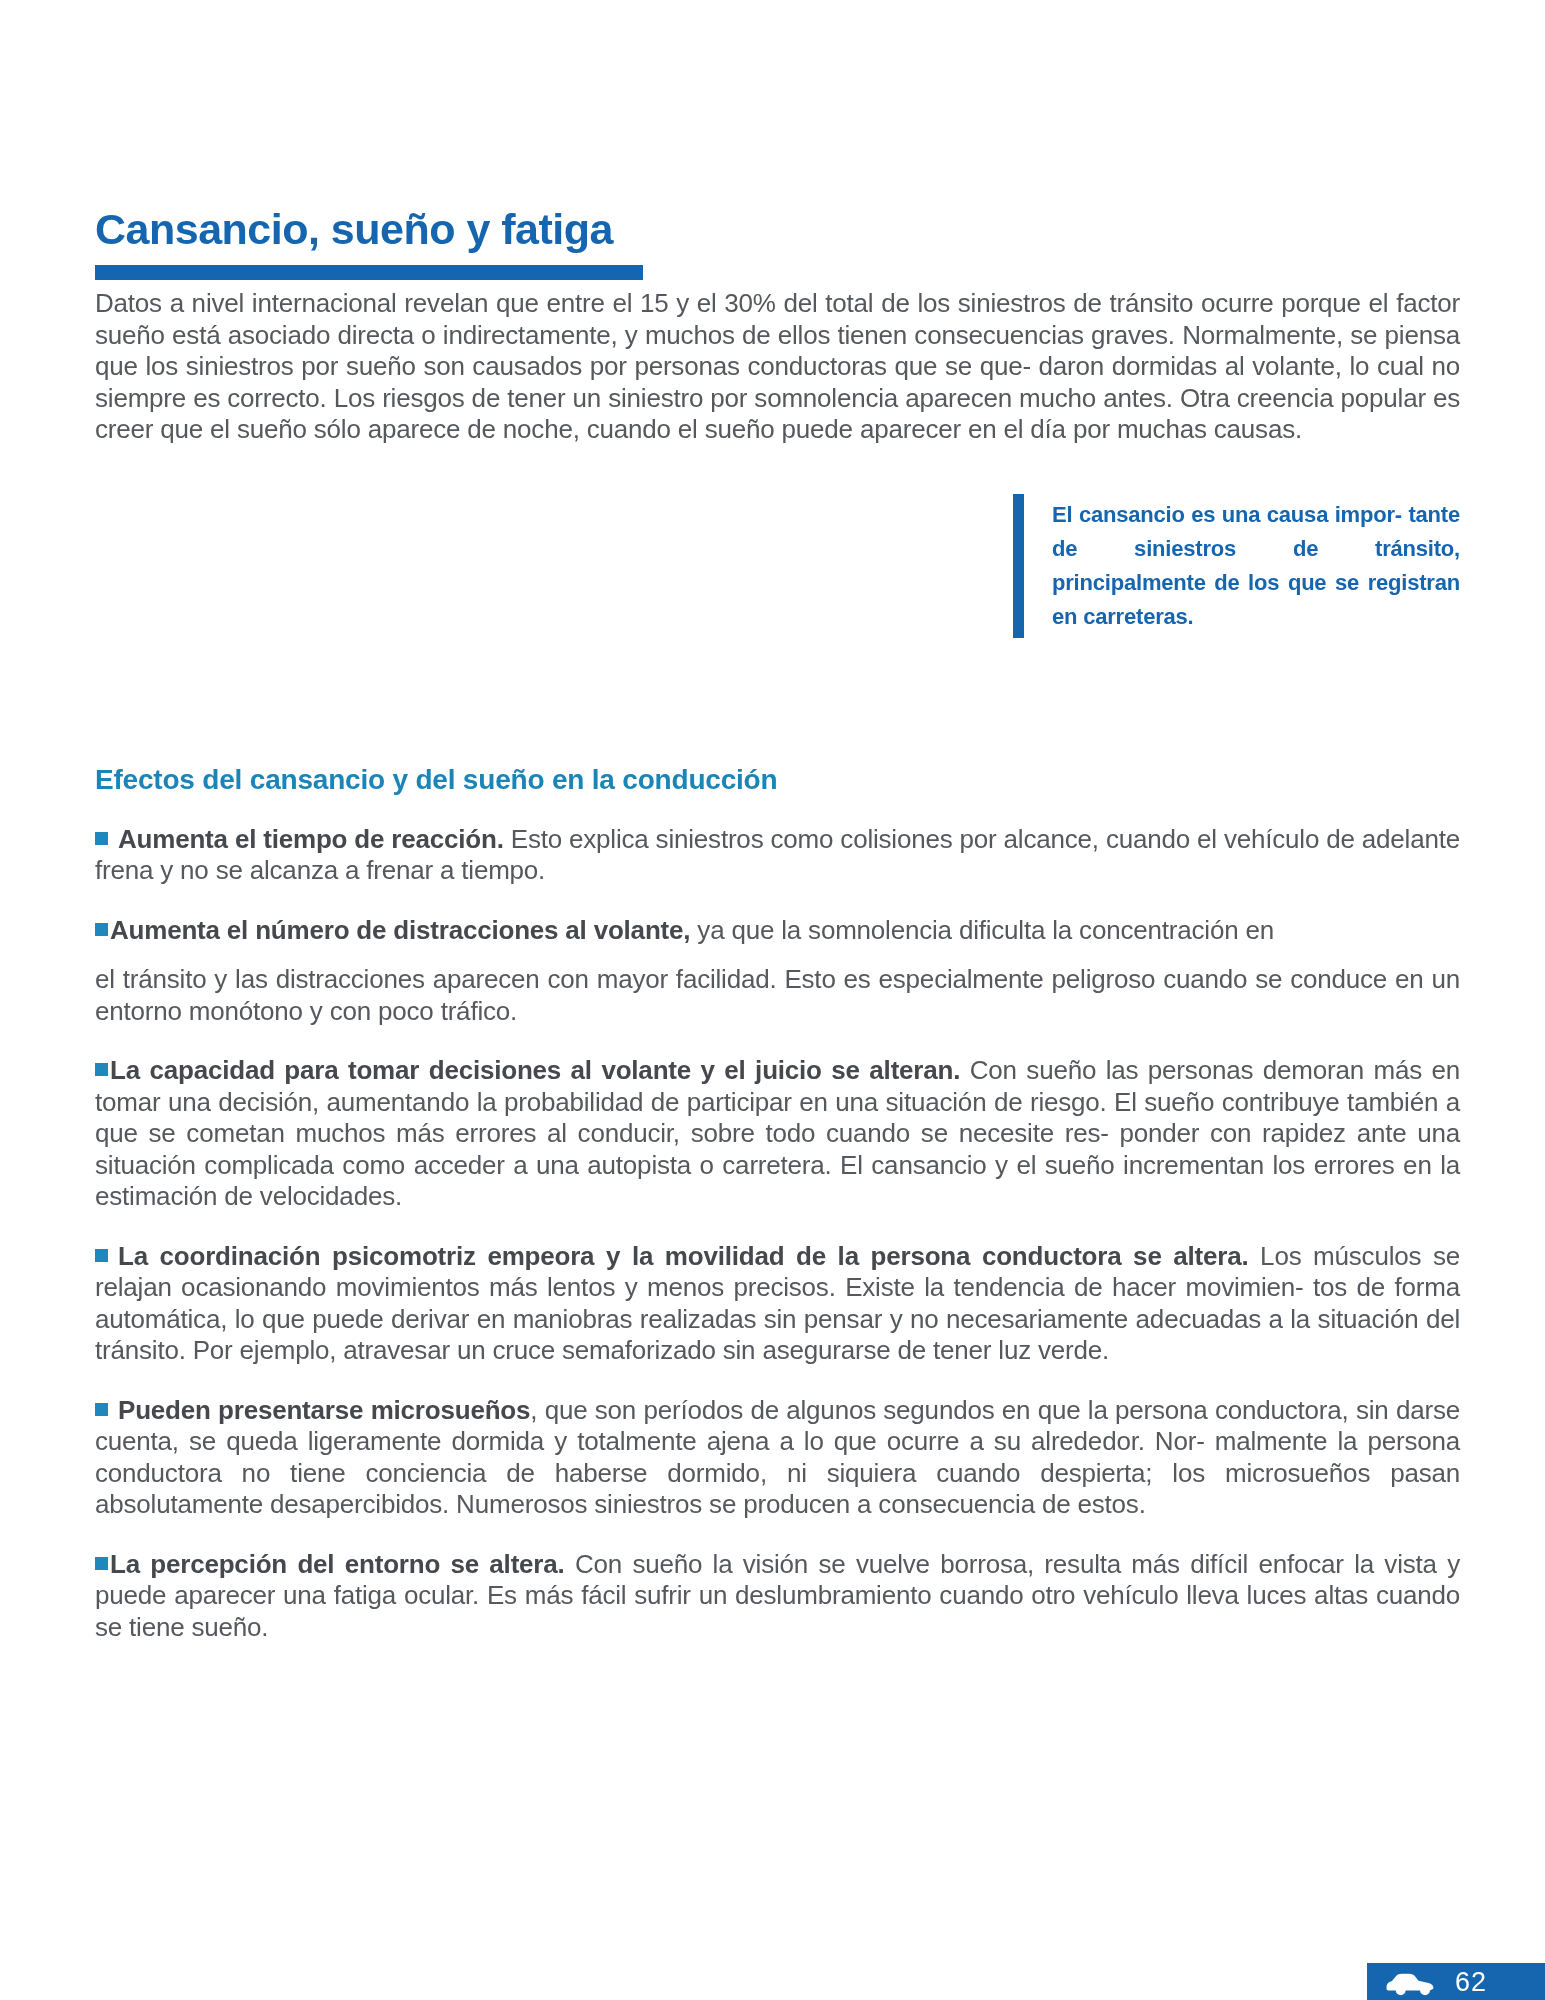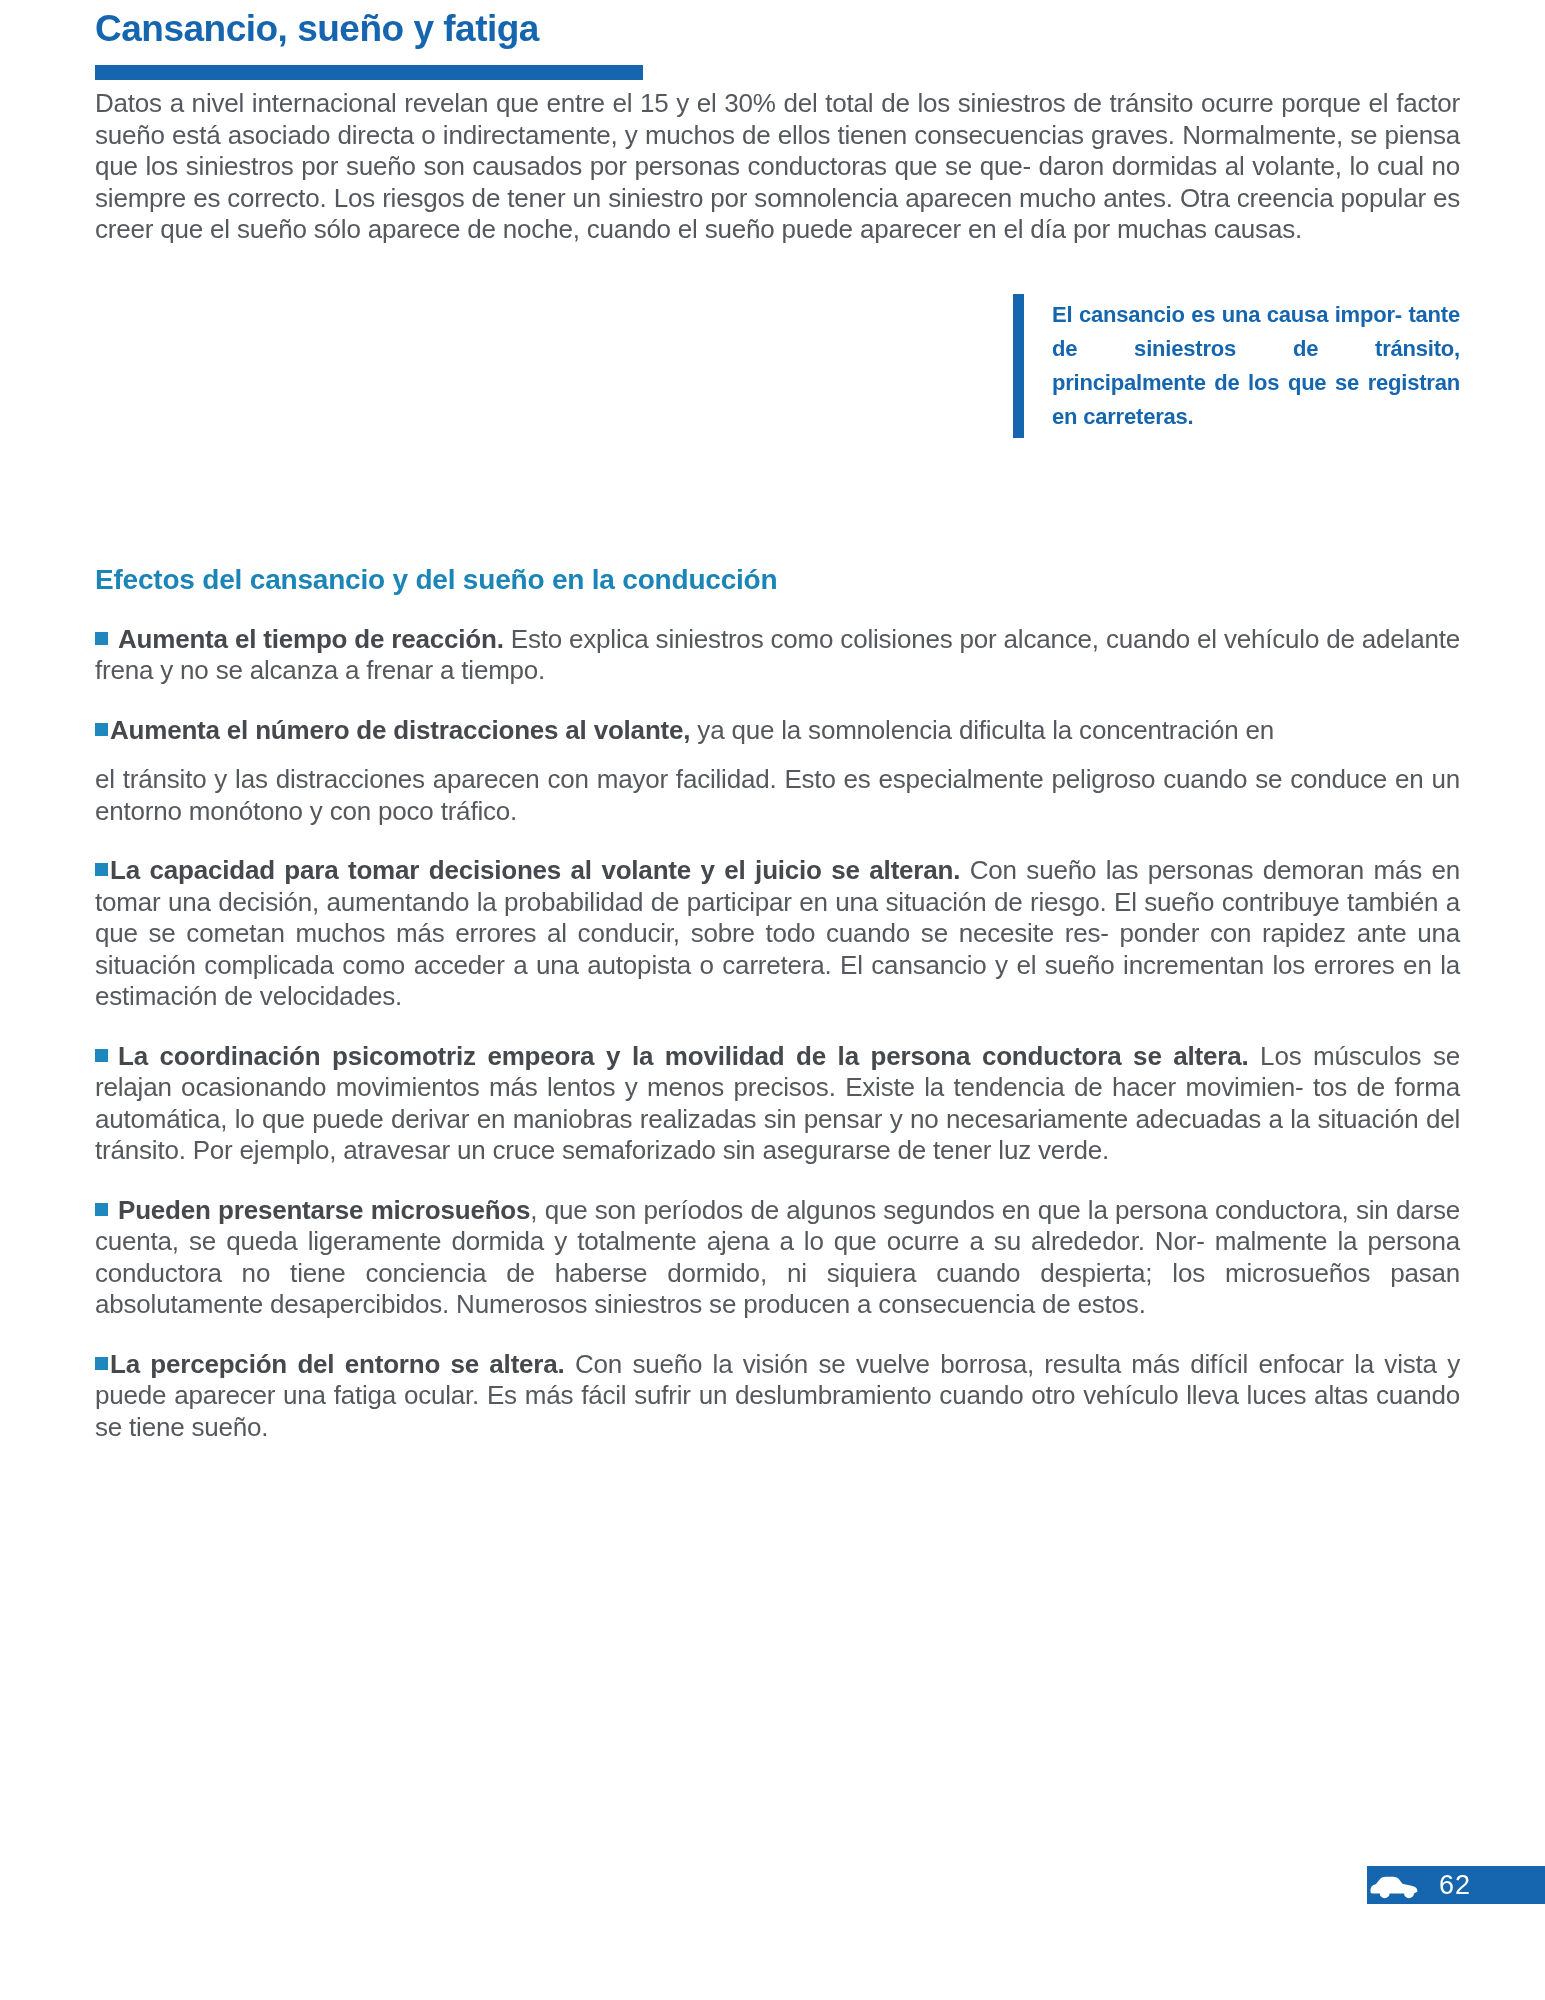--- a/index.html
+++ b/index.html
@@ -19,22 +19,22 @@
     white-space:nowrap;
   }
   .hdr-sep{
     display:inline-block;width:5px;height:30px;
     background:#1565af;margin:0 34px;
     transform:translateY(5px);
   }
   
   .content{position:absolute;left:95px;top:0;width:1365px;}
   .doc-title{
-    margin:0;
-    font-size:37px;line-height:58px;font-weight:bold;
+    margin:0;padding-top:200px;
+    font-size:43px;line-height:58px;font-weight:bold;
     letter-spacing:-.5px;color:#1565af;
   }
   .title-underline{width:548px;height:15px;background:#1565af;margin-top:7px;}
   .body-text{
     margin:0;font-size:26px;line-height:31.5px;
     color:#55585d;text-align:justify;letter-spacing:-.2px;
   }
   .intro{margin-top:8px;}
   .callout{
     margin:48px 0 0 918px;width:408px;
@@ -56,24 +56,24 @@
   .bullet-par b{color:#45484d;}
   .sq{
     display:inline-block;width:13px;height:13px;
     background:#1e87be;margin-right:10px;
     vertical-align:3px;
   }
   .bullet-item.tight .sq{margin-right:2px;}
   .bullet-cont{margin-top:18px;}
   
   .page-badge{
-    position:absolute;top:1866px;right:0;
+    position:absolute;top:1963px;right:0;
     width:178px;height:38px;background:#1565af;
     display:flex;align-items:center;
-    box-sizing:border-box;
+    box-sizing:border-box;padding-left:16px;
     color:#ffffff;font-size:27px;
   }
   .car-icon{margin-right:16px;flex:0 0 auto;}
   .page-num{letter-spacing:1px;}
 </style>
 </head>
 <body>
 
 <div class="page">
 

